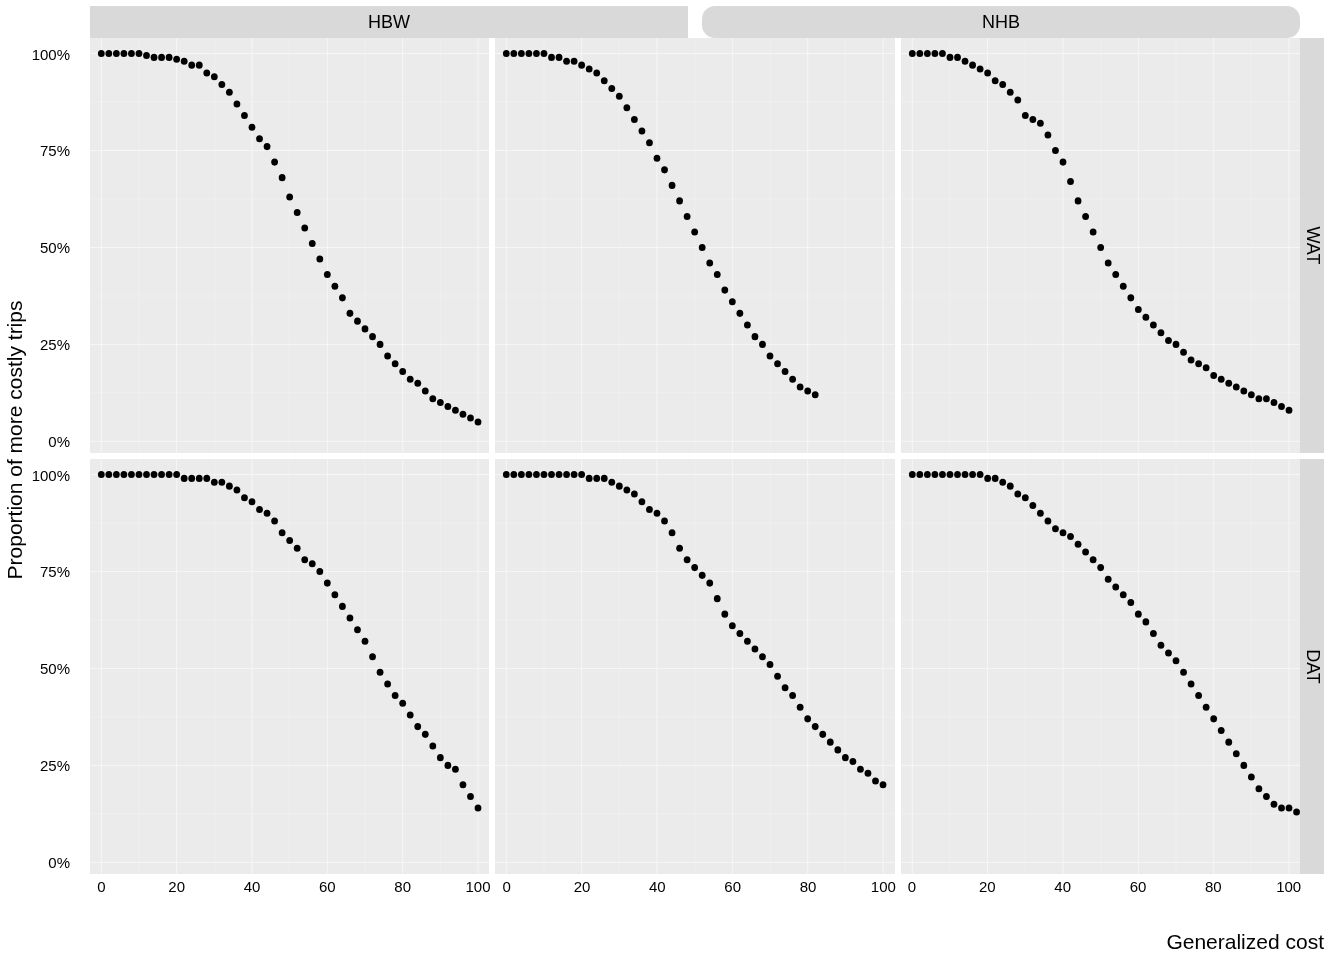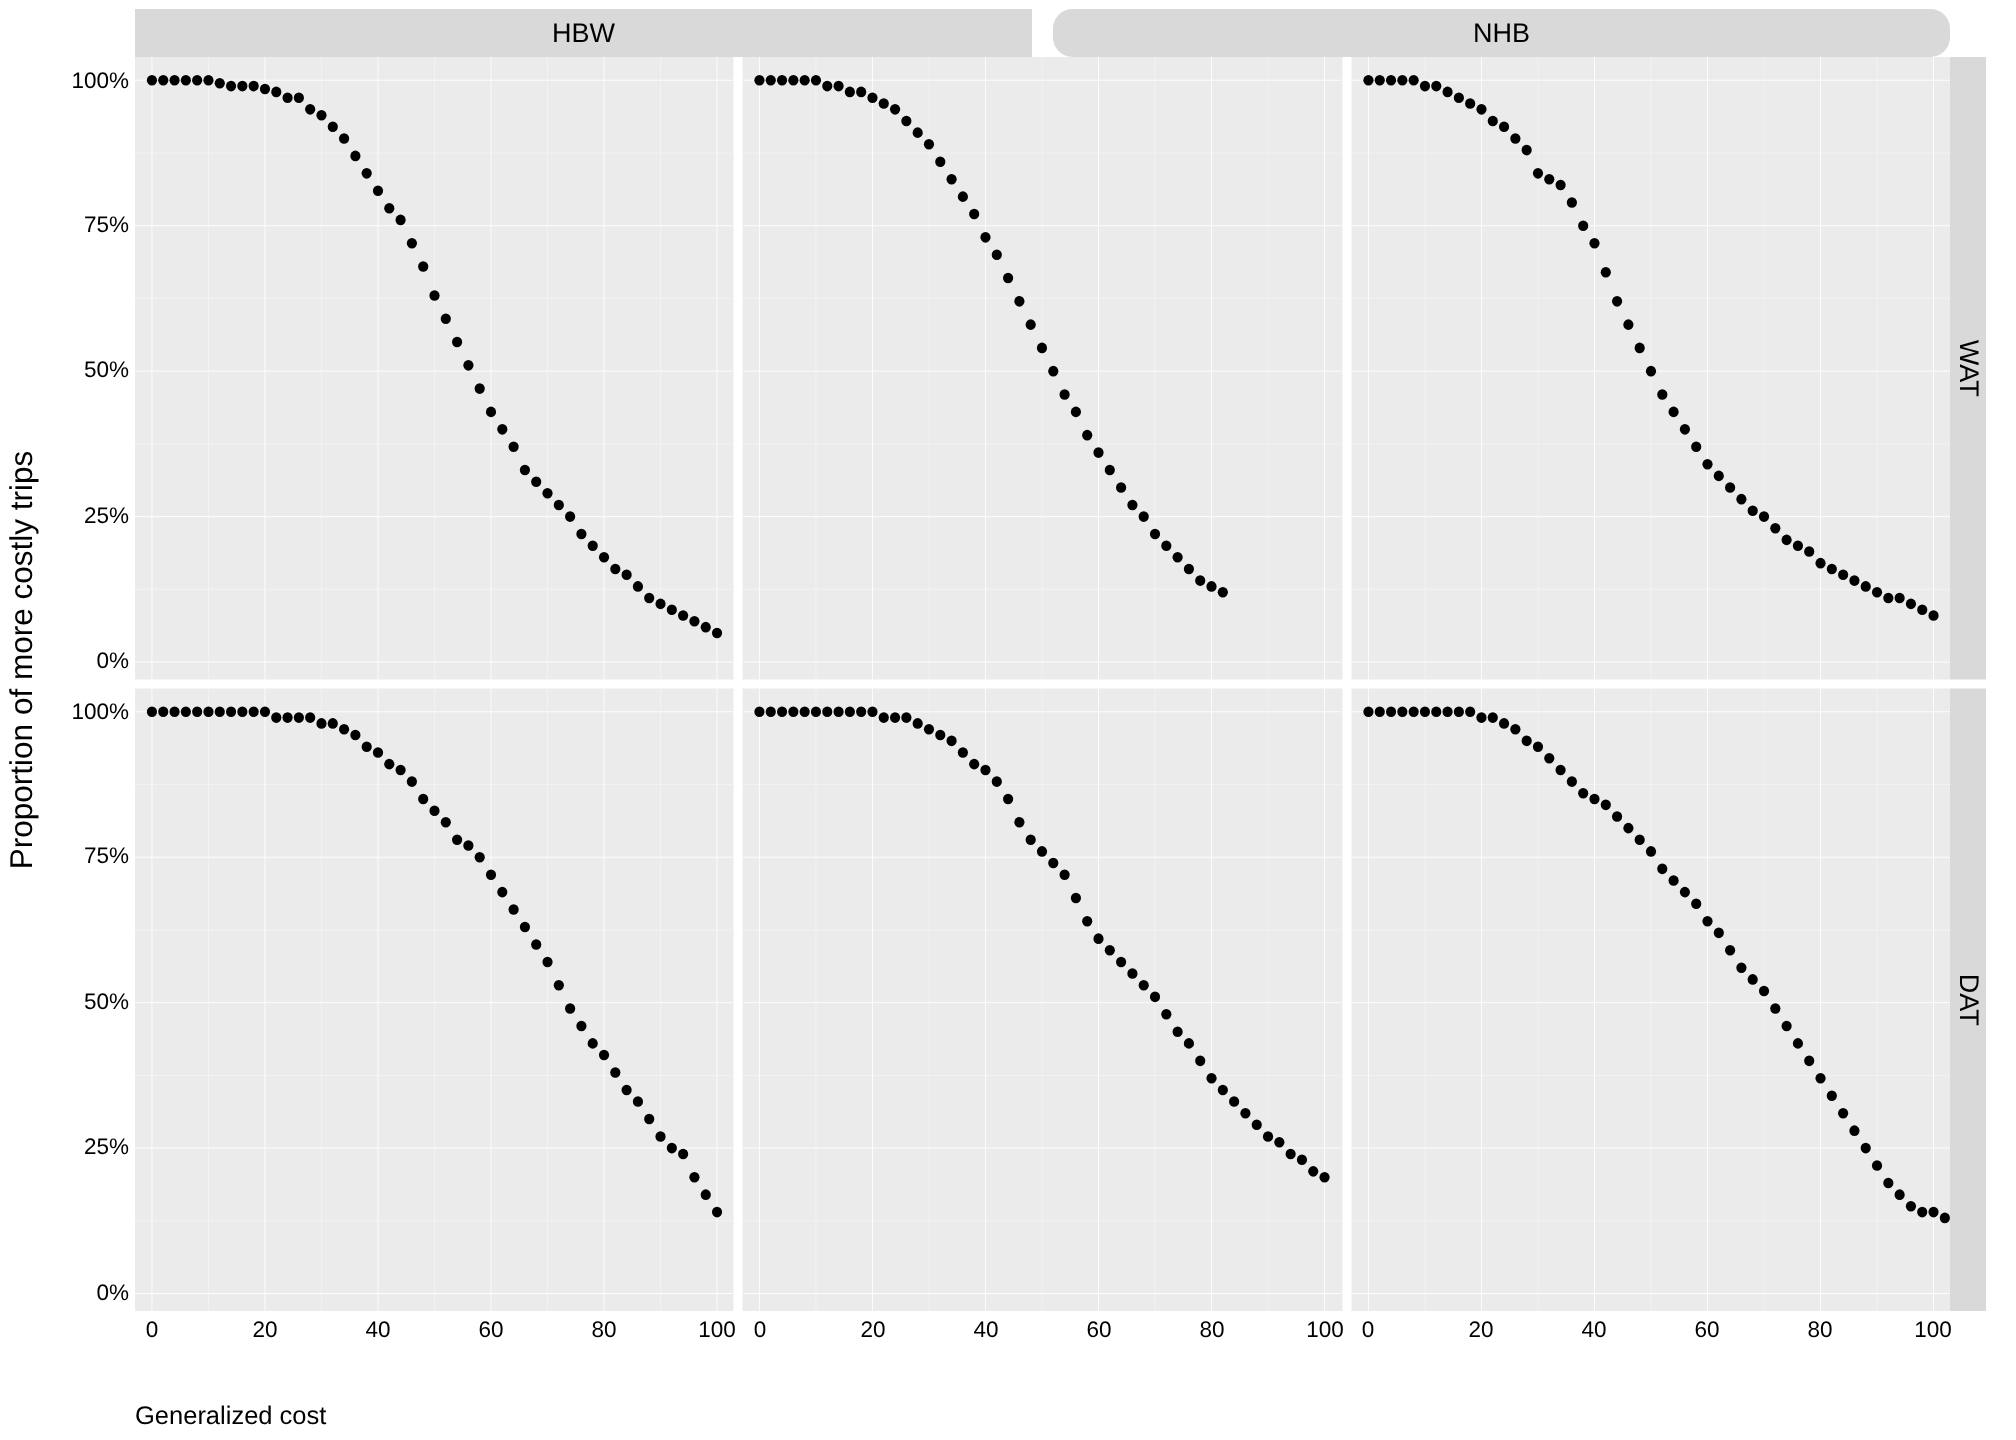--- a/index.html
+++ b/index.html
@@ -27,22 +27,22 @@
   .y-axis-label span {
     transform: rotate(-90deg);
     white-space: nowrap;
     font-size: 21px;
   }
   .x-axis-label {
     position: absolute;
     left: 90px;
     right: 20px;
     bottom: 6px;
-    text-align: left;
-    font-size: 17px;
+    text-align: right;
+    font-size: 21px;
   }
   .grid-area {
     position: absolute;
     left: 90px;
     top: 6px;
     right: 20px;
     bottom: 60px;
   }
   .strip-top-row {
     display: flex;
@@ -119,21 +119,21 @@
     position: absolute;
     left: -52px;
     width: 48px;
     top: 0;
     bottom: 0;
     font-size: 15px;
     text-align: right;
   }
   .y-tick {
     position: absolute;
-    right: 0;
+    right: 16px;
     transform: translateY(-50%);
   }
   .x-ticks-row {
     position: absolute;
     left: 0;
     right: 24px;
     bottom: 0;
     height: 26px;
     display: flex;
   }

